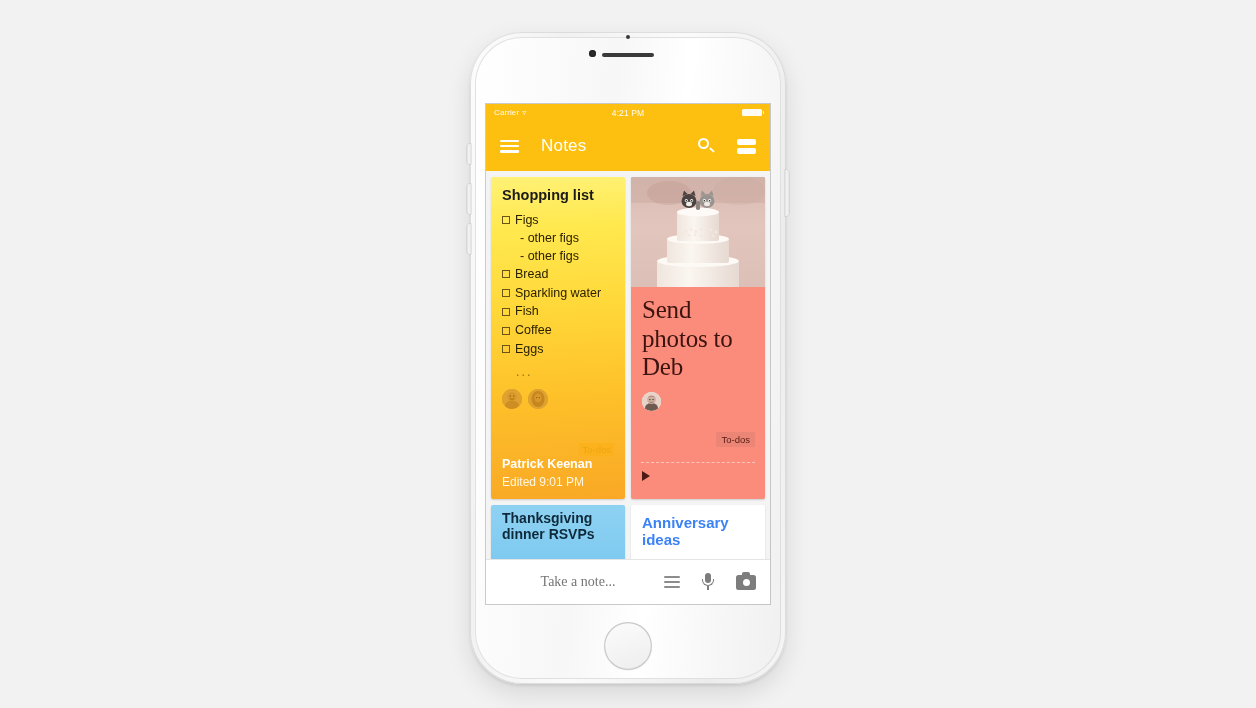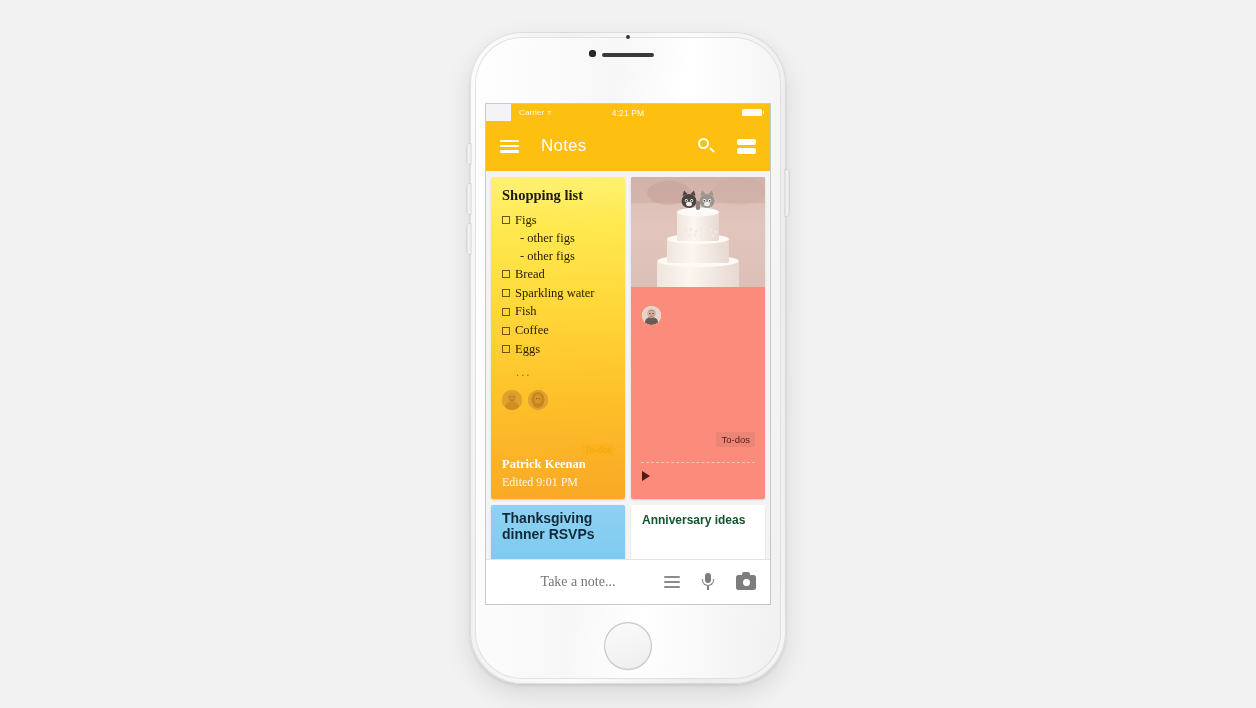--- a/index.html
+++ b/index.html
@@ -114,21 +114,20 @@
   
   #status-bar {
     height: 17px;
     background: #fdc010;
     display: flex;
     align-items: center;
     padding: 0 8px;
     color: #fff;
     font-size: 8px;
     letter-spacing: 0.1px;
-    margin-left: 25px;
   }
   #status-carrier { opacity: 0.92; }
   #wifi-icon {
     margin-left: 3px;
     font-size: 8px;
     opacity: 0.92;
   }
   #status-time {
     position: absolute;
     left: 0;
@@ -261,21 +260,20 @@
     cursor: pointer;
   }
 
   
   #note-shopping-list {
     background: linear-gradient(177deg, #fff176 0%, #ffe94f 16%, #ffd83a 40%, #fec22a 66%, #f9a825 100%);
     padding: 10px 11px 20px 11px;
     color: #3d2b00;
     min-height: 322px;
     box-sizing: border-box;
-    font-family: Liberation Serif, serif;
   }
   .note-title {
     font-size: 14.5px;
     font-weight: bold;
     color: #1a1a1a;
     margin-bottom: 8px;
     line-height: 1.15;
   }
   .checklist-item {
     display: flex;
@@ -432,23 +430,23 @@
 
   
   #note-anniversary {
     background: #ffffff;
     padding: 9px 11px 12px 11px;
     min-height: 56px;
     box-sizing: border-box;
     box-shadow: 0 1px 2px rgba(0,0,0,0.14);
   }
   #note-anniversary .note-title {
-    color: #14532d;
+    color: #3b82f6;
     margin-bottom: 0;
-    font-size: 12px;
+    font-size: 15px;
   }
 
   
   #compose-bar {
     position: absolute;
     left: 0;
     bottom: 0;
     width: 284px;
     height: 45px;
     background: #ffffff;
@@ -732,20 +730,21 @@
                   <circle cx="80.7" cy="23.5" r="1.5" fill="#fff"></circle>
                   <circle cx="75.3" cy="23.7" r="0.8" fill="#1b1b1b"></circle>
                   <circle cx="80.7" cy="23.7" r="0.8" fill="#1b1b1b"></circle>
                   <ellipse cx="78" cy="27" rx="3" ry="2.2" fill="#efe9e5"></ellipse>
                   <rect x="67" y="24" width="4" height="9" rx="1.8" fill="#8b8481"></rect>
                 </g>
               </svg>
             </div>
 
             <div id="send-photos-body">
+              <div id="send-photos-title">Send photos to Deb</div>
               <div id="send-photos-avatar-row">
                 <div id="send-photos-avatar">
                   <svg viewBox="0 0 19 19" width="19" height="19">
                     <rect width="19" height="19" fill="#e9d3c8"></rect>
                     <ellipse cx="9.5" cy="16" rx="6.5" ry="5" fill="#6d5b52"></ellipse>
                     <circle cx="9.5" cy="7.6" r="4.4" fill="#cdb0a1"></circle>
                     <path d="M5 6.4 Q9.5 2 14 6.4 Q12 4.6 9.5 4.6 Q7 4.6 5 6.4 Z" fill="#4a3b33"></path>
                     <circle cx="7.9" cy="7.6" r="0.7" fill="#382b25"></circle>
                     <circle cx="11.1" cy="7.6" r="0.7" fill="#382b25"></circle>
                     <path d="M7.9 10 Q9.5 11.1 11.1 10" stroke="#7a5f52" stroke-width="0.7" fill="none"></path>

